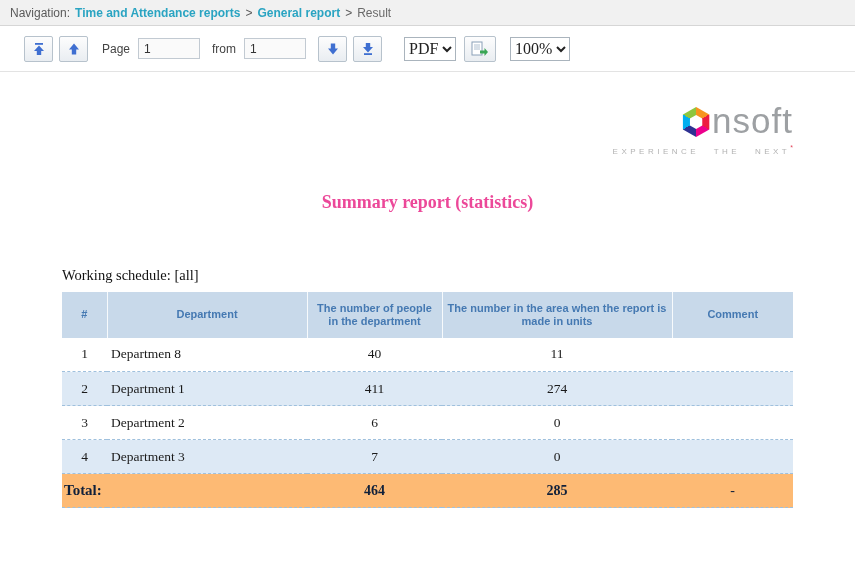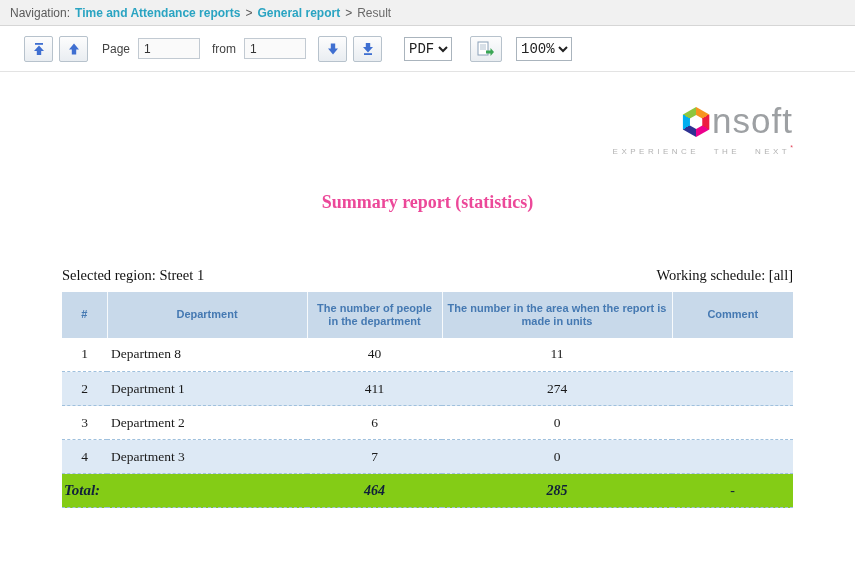--- a/index.html
+++ b/index.html
@@ -26,22 +26,22 @@
     display: inline-flex; align-items: center; justify-content: center;
     cursor: pointer; margin-right: 6px; flex: none;
   }
   .tb-label { font-size: 12px; color: #444; margin: 0 8px; }
   .tb-input {
     width: 62px; height: 21px; border: 1px solid #c2cad2; background: #fafafa;
     font-size: 12px; padding: 1px 5px; color: #333; margin-right: 4px;
     font-family: "Liberation Sans", sans-serif;
   }
   .tb-select {
-    height: 24px; border: 1px solid #aab4bd; background: #fff; font-size: 14px;
-    margin-right: 10px; font-family: Liberation Mono, monospace; color: #222;
+    height: 24px; border: 1px solid #aab4bd; background: #fff; font-size: 16px;
+    font-family: Liberation Serif, serif; color: #222;
   }
   .gap-sm { width: 8px; flex: none; }
   .gap-md { width: 16px; flex: none; }
 
   
   .report-page { height: 493px; background: #fff; position: relative; }
 
   .logo-block { display: flex; flex-direction: column; align-items: flex-end;
                 padding: 32px 62px 0 0; }
   .logo-line { display: flex; align-items: center; }
@@ -79,22 +79,22 @@
     height: 46px;
   }
   .report-table th:first-child { border-left: none; }
   .report-table td {
     font-family: "Liberation Serif", serif; font-size: 13.5px; color: #1a1a1a;
     text-align: center; padding: 8px 5px; border-bottom: 1px dashed #9fc0dd; height: 34px;
   }
   .report-table tbody tr:nth-child(even) td { background: #dde9f5; }
   .report-table td.cell-department { text-align: left; padding-left: 4px; }
   .report-table tr.total-row td {
-    background: #84cc16; font-weight: bold; font-size: 14px; color: #10203a;
-    border-top: 1px dashed #7fa3c6; border-bottom: 1px dashed #9fc0dd; font-style: italic;
+    background: #fdba74; font-weight: bold; font-size: 14px; color: #10203a;
+    border-top: 1px dashed #7fa3c6; border-bottom: 1px dashed #9fc0dd;
   }
   .report-table tr.total-row td.total-label { text-align: left; font-size: 15px; padding-left: 2px; }
   .report-table tr.total-row td.cell-comment { font-weight: normal; }
 </style>
 </head>
 <body>
 
 <div class="navbar">
   <span>Navigation:</span>
   <span class="nav-link">Time and Attendance reports</span>
@@ -160,21 +160,20 @@
       <span class="logo-text">nsoft</span>
     </div>
     <div class="logo-tagline">
       <span>EXPERIENCE THE NEXT</span><span class="tagline-mark">*</span>
     </div>
   </div>
 
   <div class="report-title">Summary report (statistics)</div>
 
   <div class="meta-row">
-    <span>Selected region: Street 1</span>
     <span>Working schedule: [all]</span>
   </div>
 
   <table class="report-table">
     <colgroup>
       <col style="width:45px">
         <col style="width:200px">
         <col style="width:135px">
       <col style="width:230px">
         <col style="width:121px">

